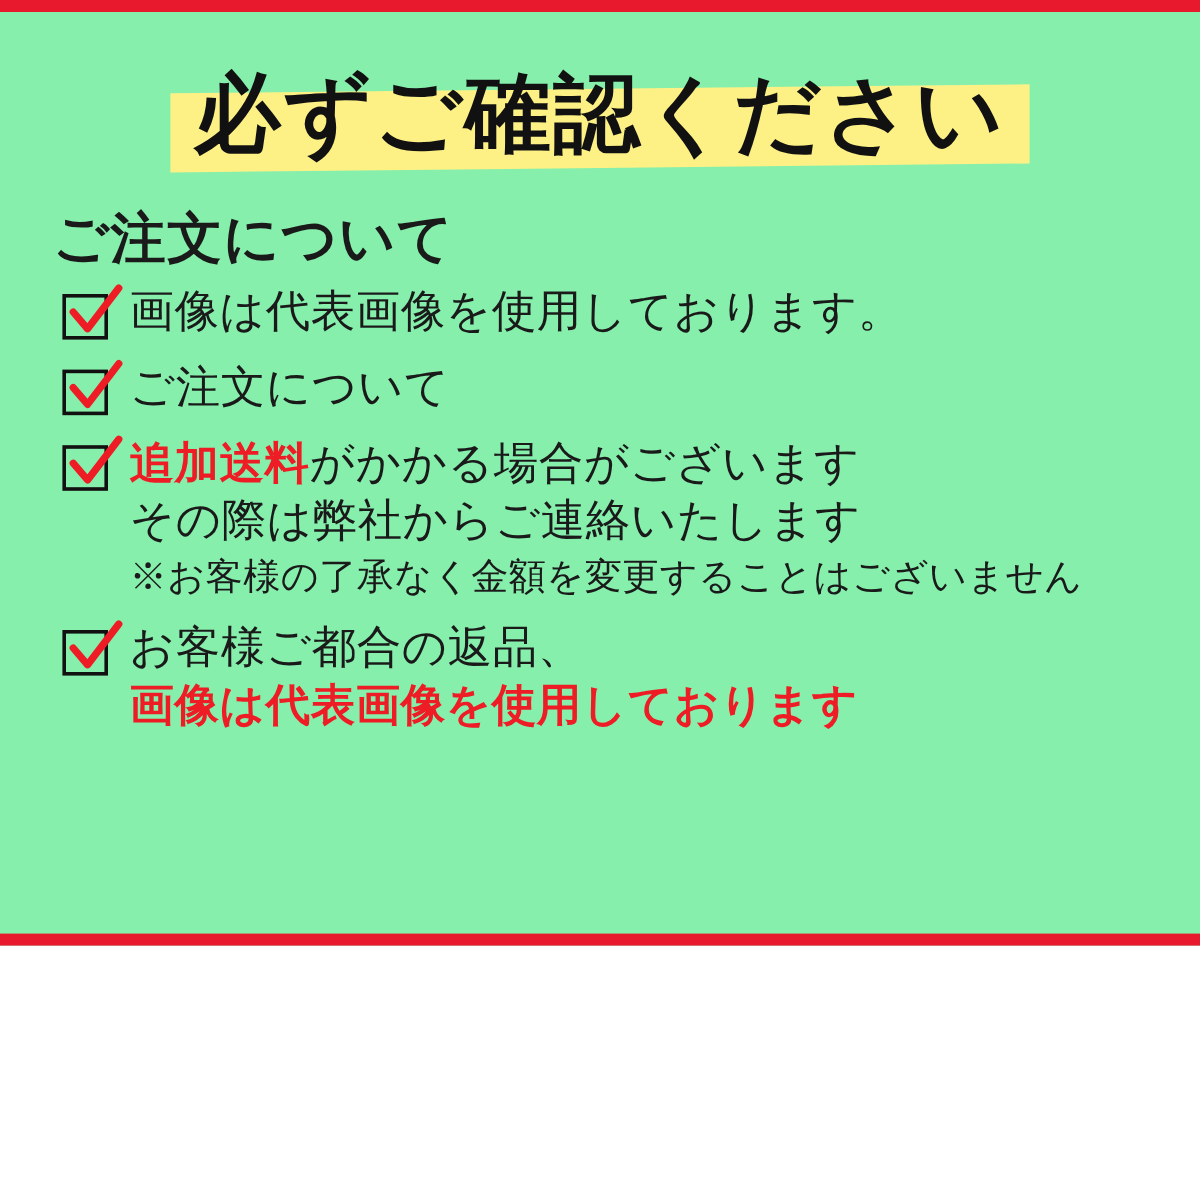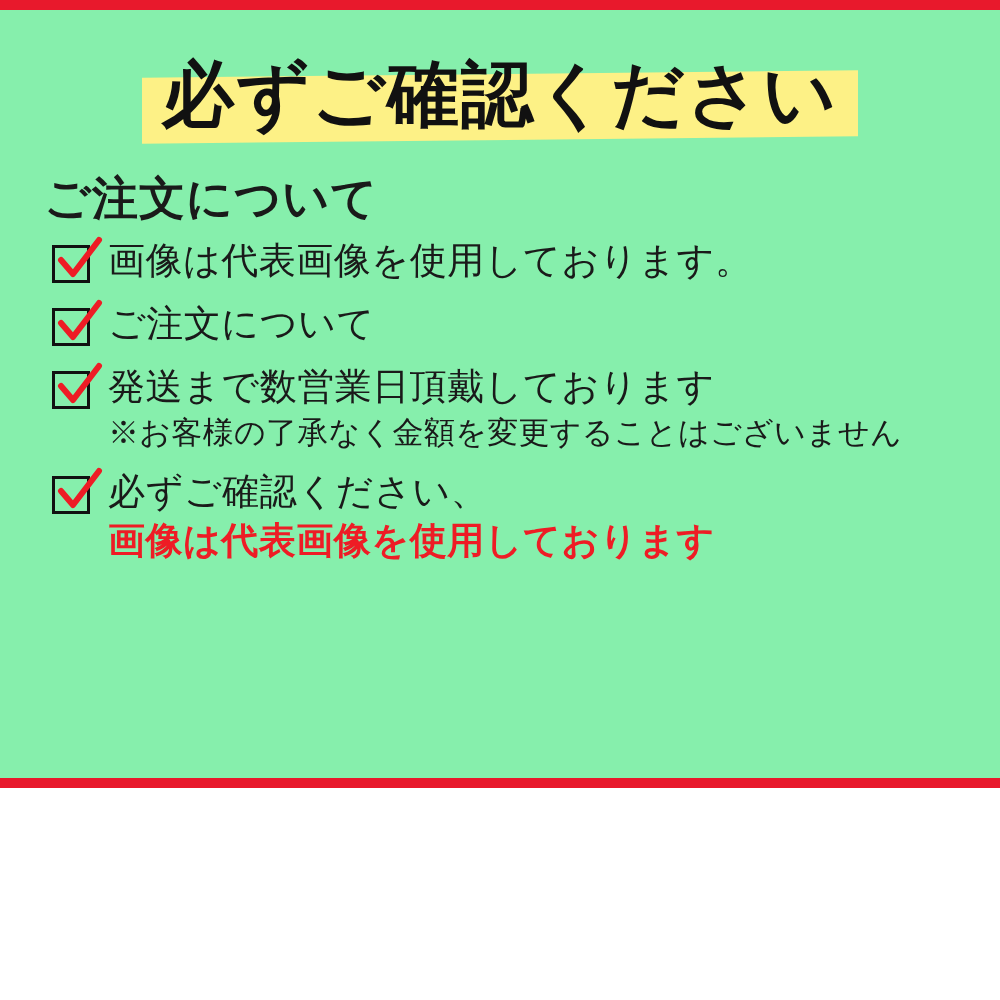--- a/index.html
+++ b/index.html
@@ -150,29 +150,30 @@
     </span>
     <div class="line bold-black">ご注文について</div>
   </div>
 
   <div class="item">
     <span class="check">
       <svg viewBox="0 0 44 44" aria-hidden="true">
         <path d="M4 20 L16 34 L42 0" fill="none" stroke="#ee1c25" stroke-width="6" stroke-linecap="round" stroke-linejoin="round"></path>
       </svg>
     </span>
-    <div class="line bold-black">発送まで数営業日頂戴しております</div>
+    <div class="line"><span class="red-seg">追加送料</span><span class="blk-seg">がかかる場合がございます</span></div>
+    <div class="line bold-black">その際は弊社からご連絡いたします</div>
     <div class="note">※お客様の了承なく金額を変更することはございません</div>
   </div>
 
 
   <div class="item">
     <span class="check">
       <svg viewBox="0 0 44 44" aria-hidden="true">
         <path d="M4 20 L16 34 L42 0" fill="none" stroke="#ee1c25" stroke-width="6" stroke-linecap="round" stroke-linejoin="round"></path>
       </svg>
     </span>
-    <div class="line bold-black">必ずご確認ください、</div>
+    <div class="line bold-black">お客様ご都合の返品、</div>
     <div class="line red">画像は代表画像を使用しております</div>
   </div>
 
 
 </div>
 
 </body></html>

